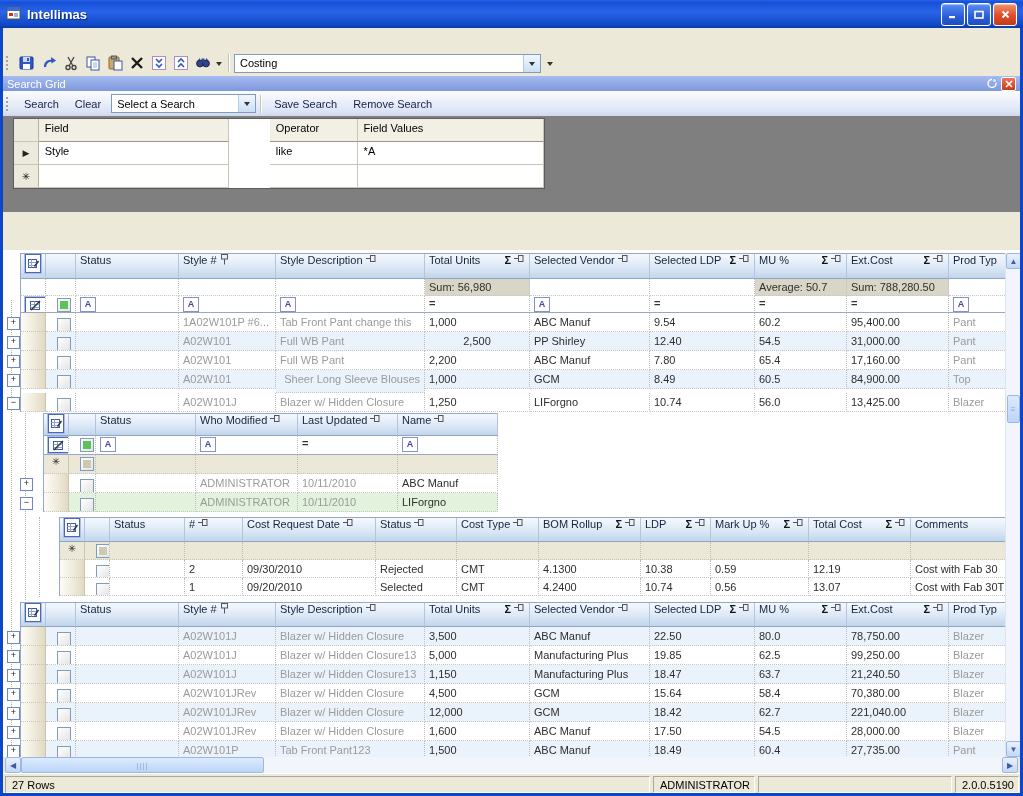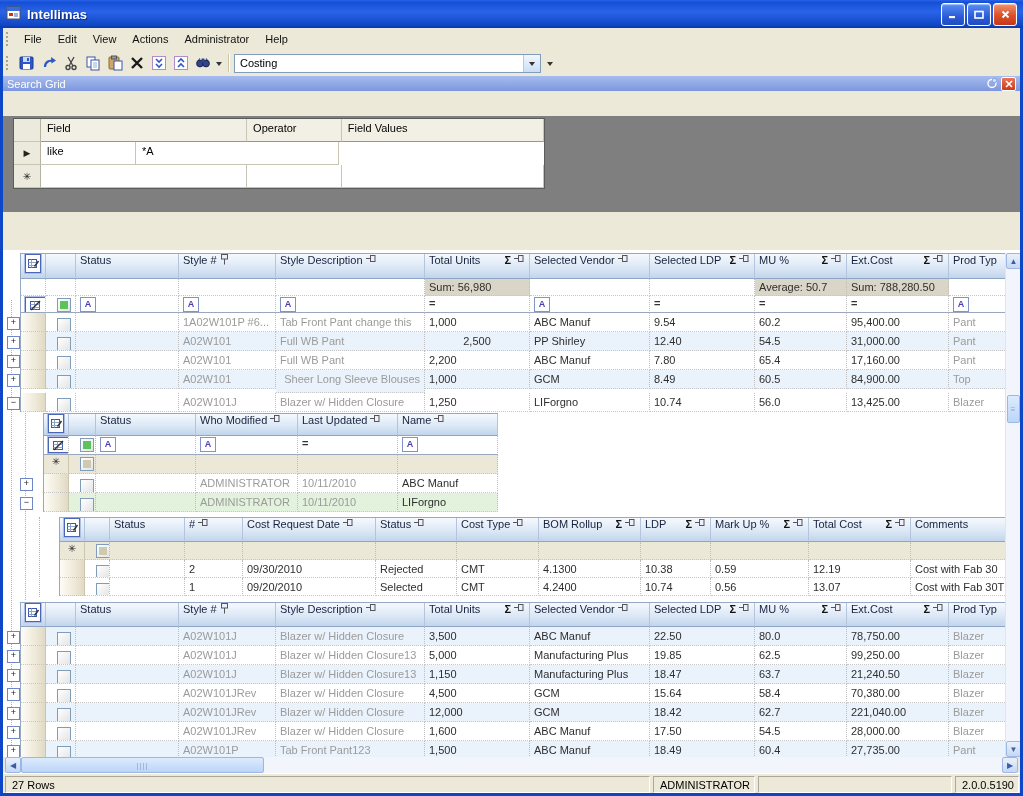--- a/index.html
+++ b/index.html
@@ -28,21 +28,21 @@
   .search-tools{position:absolute;left:0;right:0;top:63px;height:25px;background:linear-gradient(180deg,#fbfcfe,#dde4f5 80%,#d0d8ee);border-bottom:1px solid #b8becf;display:flex;align-items:center;}
   .txt-btn{padding:3px 8px;color:#15214a;}
   .darkpanel{position:absolute;left:0;right:0;top:88px;height:96px;background:#7f7f7f;}
   .cgrid{position:absolute;left:10px;top:2px;width:532px;background:#fff;border:1px solid #5c5c5c;box-sizing:border-box;}
   .crow{display:flex;}
   .csel{width:27px;background:#eceadd;border-right:1px solid #b5b2a0;border-bottom:1px solid #c8c5b5;box-sizing:border-box;display:flex;align-items:center;justify-content:center;color:#222;}
   .ccell{border-right:1px solid #c8c5b5;border-bottom:1px solid #c8c5b5;box-sizing:border-box;padding:3px 6px 0;white-space:nowrap;overflow:hidden;}
   .chead .ccell{background:#f2f0e4;border-bottom:1px solid #9a9788;}
   .chead>div{height:20px;}
   .crow>div{height:23px;}
-  .w-f{width:207px;}.w-o{width:95px;}.w-v{width:203px;}
+  .w-f{width:207px;}.w-o{width:95px;margin-left:41px;}.w-v{width:203px;}
   .strip{position:absolute;left:0;right:0;top:184px;height:6px;background:#ece9d8;}
   .grouppanel{position:absolute;left:0;right:0;top:190px;height:32px;background:#edebe1;border-bottom:1px solid #cfccba;}
   .hintbox{position:absolute;left:7px;top:6px;width:386px;height:20px;background:#f4f2e8;border:1px solid #cbc8b8;border-right-color:#fff;border-bottom-color:#fff;color:#b6b3a4;padding:3px 8px 0;box-sizing:border-box;white-space:nowrap;}
   .canvas{position:absolute;left:0;right:0;top:222px;height:507px;background:#fff;overflow:hidden;}
   .grid{position:absolute;border-top:1px solid #95a8c5;border-left:1px solid #95a8c5;}
   .g-row{display:flex;position:relative;}
   .g-cell{box-sizing:border-box;border-right:1px dotted #bdbdbd;border-bottom:1px dotted #c6c6c6;padding:3px 4px 0;white-space:nowrap;overflow:hidden;color:#2e2e2e;flex:none;}
   .g-cell.muted{color:#9b9b9b;}
   .g-head{background:linear-gradient(180deg,#f5f9fe,#dce8f6 55%,#c2d5ec);border-right:1px solid #b3c4dc;border-bottom:1px solid #8fa5c5;color:#16233f;display:flex;gap:3px;padding:0 4px;}
   .hlbl{overflow:hidden;white-space:nowrap;}
@@ -96,29 +96,20 @@
       <span class="tb-btn close">
           <svg width="9" height="9">
             <path d="M1.5 1.5L7.5 7.5M7.5 1.5L1.5 7.5" stroke="#fff" stroke-width="1.8"></path>
           </svg>
         </span>
     </span>
   </div>
 
   <div class="client">
 
-    <div class="menubar">
-      <span class="grip"></span>
-      <span class="menu-item">File</span>
-      <span class="menu-item">Edit</span>
-      <span class="menu-item">View</span>
-      <span class="menu-item">Actions</span>
-      <span class="menu-item">Administrator</span>
-      <span class="menu-item">Help</span>
-    </div>
 
     <div class="toolbar">
       <span class="grip"></span>
       <span class="tool-icon">
           <svg width="16" height="16">
             <rect x="1" y="2" width="13" height="12" rx="1" fill="#2e58c8" stroke="#1a3a90"></rect>
             <rect x="4" y="2" width="7" height="5" fill="#cfd8f0"></rect>
             <rect x="8" y="3" width="2" height="3" fill="#2e58c8"></rect>
             <rect x="4" y="9" width="7" height="5" fill="#fff"></rect>
           </svg>
@@ -198,33 +189,48 @@
               <circle cx="8.5" cy="3.5" r="2.2" fill="#cfe0ff" stroke="#88a0d8"></circle>
             </svg></span>
         <span class="sg-close">
             <svg width="8" height="8">
               <path d="M1 1l6 6M7 1L1 7" stroke="#fff" stroke-width="1.6"></path>
             </svg>
           </span>
       </span>
     </div>
 
+    <div class="search-tools">
+      <span class="grip"></span>
+      <span class="txt-btn">Search</span>
+      <span class="txt-btn">Clear</span>
+      <div class="combo" style="width:145px;margin-left:2px;">
+        <span class="val">Select a Search</span>
+        <span class="arrow">
+            <span class="tri-d"></span>
+          </span>
+      </div>
+      <span class="tool-sep"></span>
+      <span class="txt-btn">Save Search</span>
+      <span class="txt-btn">Remove Search</span>
+    </div>
 
     <div class="darkpanel">
       <div class="cgrid">
         <div class="crow chead">
           <div class="csel"></div>
           <div class="ccell w-f">Field</div>
           <div class="ccell w-o">Operator</div>
           <div class="ccell w-v">Field Values</div>
         </div>
         <div class="crow">
           <div class="csel">
               <span style="font-size:9px;">▶</span>
             </div>
+          <div class="ccell w-f">Style</div>
           <div class="ccell w-o">like</div>
           <div class="ccell w-v">*A</div>
         </div>
         <div class="crow">
           <div class="csel">
               <span style="font-size:10px;">✳</span>
             </div>
           <div class="ccell w-f"></div>
           <div class="ccell w-o"></div>
           <div class="ccell w-v"></div>

